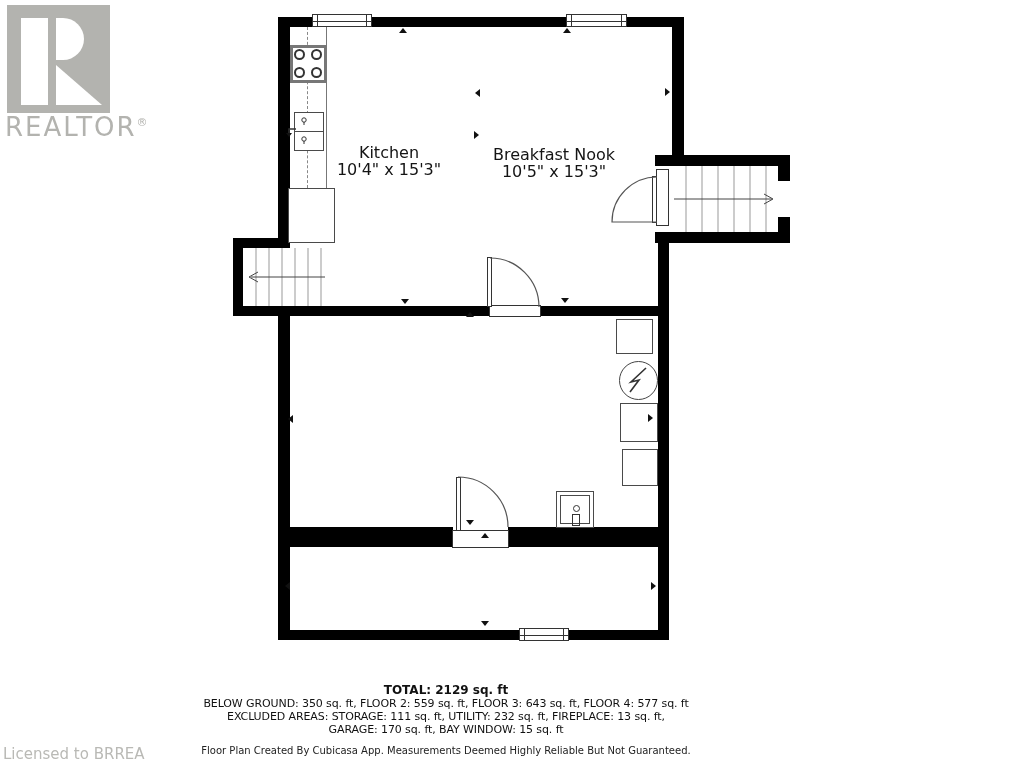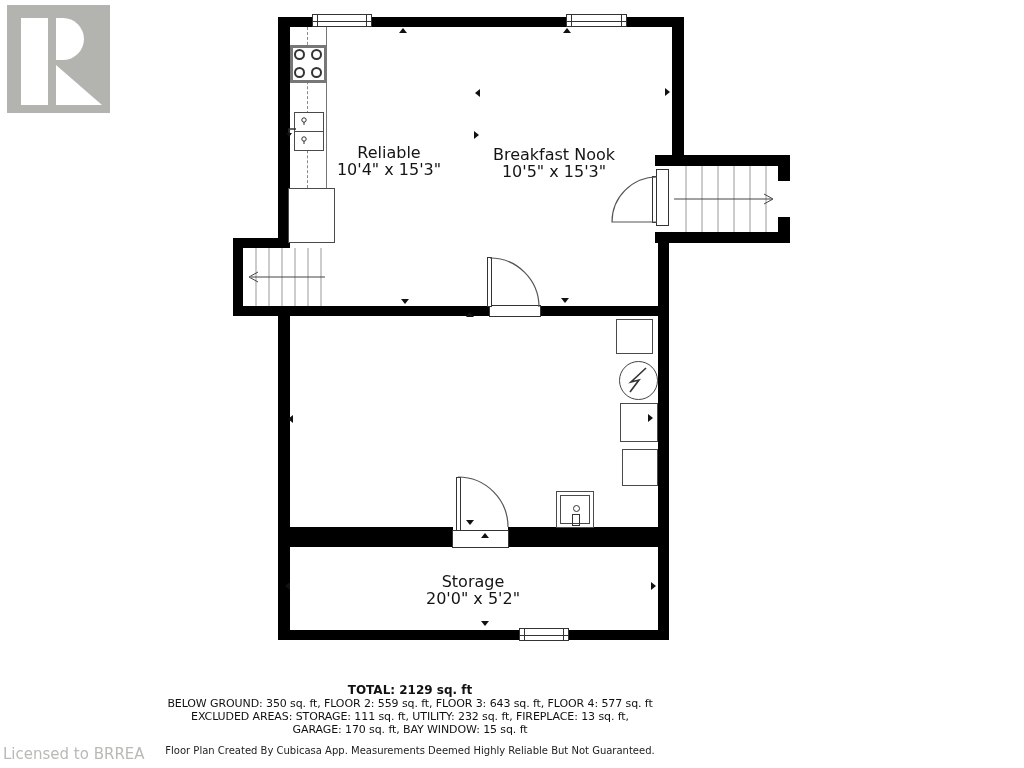--- a/index.html
+++ b/index.html
@@ -22,38 +22,39 @@
   .tri{position:absolute;width:0;height:0;z-index:8;}
   .tri.up{border-left:4px solid transparent;border-right:4px solid transparent;border-bottom:5px solid #111;}
   .tri.down{border-left:4px solid transparent;border-right:4px solid transparent;border-top:5px solid #111;}
   .tri.left{border-top:4px solid transparent;border-bottom:4px solid transparent;border-right:5px solid #111;}
   .tri.right{border-top:4px solid transparent;border-bottom:4px solid transparent;border-left:5px solid #111;}
   .burner{position:absolute;width:11px;height:11px;border:2px solid #333;border-radius:50%;box-sizing:border-box;background:#fff;}
   #logo-block{position:absolute;left:7px;top:5px;}
   #logo-word{position:absolute;left:5px;top:112px;font-size:26px;letter-spacing:2px;color:#b3b3af;}
   #logo-word sup{font-size:11px;}
   #license{position:absolute;left:3px;top:745px;font-size:15px;color:#b9b9b5;}
-  #footer{position:absolute;left:0;top:684px;width:820px;text-align:center;color:#111;}
+  #footer{position:absolute;left:0;top:684px;width:820px;text-align:center;color:#111;padding-left:36px;}
   #footer .tot{font-size:12px;font-weight:bold;line-height:13px;}
   #footer .ln{font-size:11px;line-height:13px;letter-spacing:-0.1px;}
   #footer .disc{font-size:10px;margin-top:9px;color:#222;}
 </style>
 </head>
 <body>
 
 <div id="stage">
 
   <div id="logo-block">
     <svg width="103" height="108" viewBox="0 0 103 108">
       <rect x="0" y="0" width="103" height="108" fill="#b3b3af"></rect>
       <rect x="14" y="13" width="27" height="87" fill="#ffffff"></rect>
       <path d="M49,13 h7 a21,21 0 0 1 0,42 h-7 z" fill="#ffffff"></path>
       <polygon points="49,60 95,100 49,100" fill="#ffffff"></polygon>
     </svg>
   </div>
+  <div id="logo-word"><span>REALTOR</span><sup>®</sup></div>
   <div id="license">Licensed to BRREA</div>
 
   <div class="wall" style="left:280px;top:17px;width:404px;height:10px;"></div>
   <div class="wall" style="left:278px;top:17px;width:12px;height:231px;"></div>
   <div class="wall" style="left:672px;top:17px;width:12px;height:148px;"></div>
 
   <div class="wall" style="left:655px;top:155px;width:135px;height:11px;"></div>
   <div class="wall" style="left:655px;top:232px;width:135px;height:11px;"></div>
   <div class="wall" style="left:778px;top:155px;width:12px;height:26px;"></div>
   <div class="wall" style="left:778px;top:217px;width:12px;height:26px;"></div>
@@ -173,30 +174,26 @@
   <div class="tri up" style="left:466px;top:312px;"></div>
   <div class="tri left" style="left:288px;top:415px;"></div>
   <div class="tri right" style="left:648px;top:414px;"></div>
   <div class="tri down" style="left:466px;top:520px;"></div>
   <div class="tri up" style="left:481px;top:533px;"></div>
   <div class="tri left" style="left:285px;top:582px;"></div>
   <div class="tri right" style="left:651px;top:582px;"></div>
   <div class="tri down" style="left:481px;top:621px;"></div>
 
   <div class="lbl" style="left:309px;top:144px;width:160px;">
-    <div class="nm">Reliable</div>
+    <div class="nm">Kitchen</div>
     <div class="dm">10'4" x 15'3"</div>
   </div>
   <div class="lbl" style="left:469px;top:146px;width:170px;">
     <div class="nm">Breakfast Nook</div>
     <div class="dm">10'5" x 15'3"</div>
-  </div>
-  <div class="lbl" style="left:398px;top:573px;width:150px;">
-    <div class="nm">Storage</div>
-    <div class="dm">20'0" x 5'2"</div>
   </div>
 
   <div id="footer">
     <div class="tot">TOTAL: 2129 sq. ft</div>
     <div class="ln">BELOW GROUND: 350 sq. ft, FLOOR 2: 559 sq. ft, FLOOR 3: 643 sq. ft, FLOOR 4: 577 sq. ft</div>
     <div class="ln">EXCLUDED AREAS: STORAGE: 111 sq. ft, UTILITY: 232 sq. ft, FIREPLACE: 13 sq. ft,</div>
     <div class="ln">GARAGE: 170 sq. ft, BAY WINDOW: 15 sq. ft</div>
     <div class="disc">Floor Plan Created By Cubicasa App. Measurements Deemed Highly Reliable But Not Guaranteed.</div>
   </div>
 

